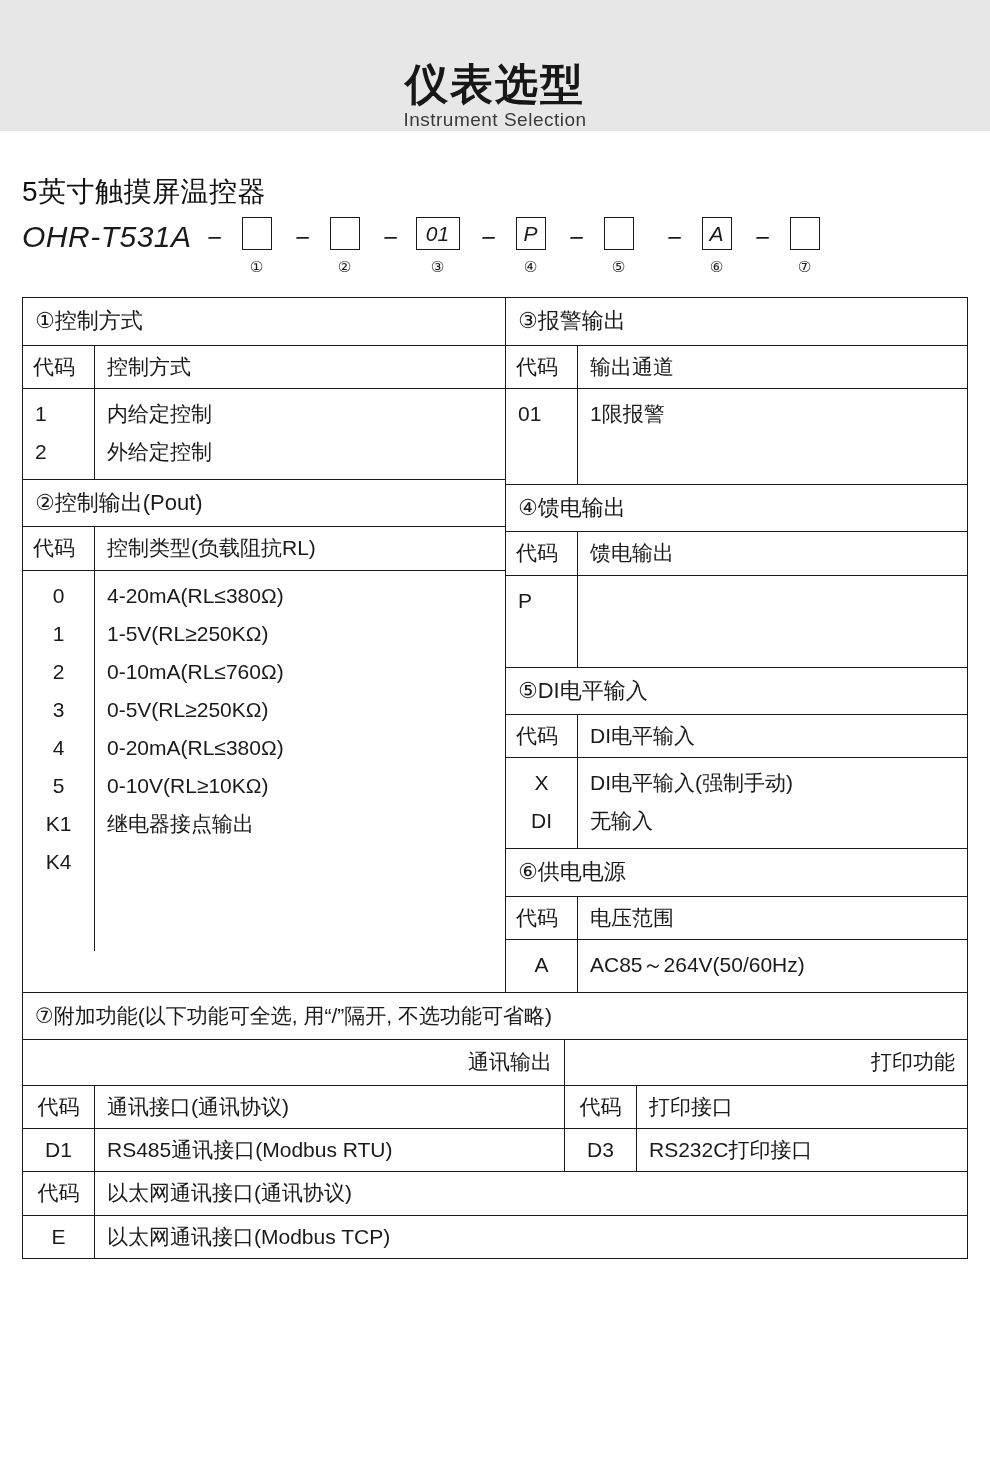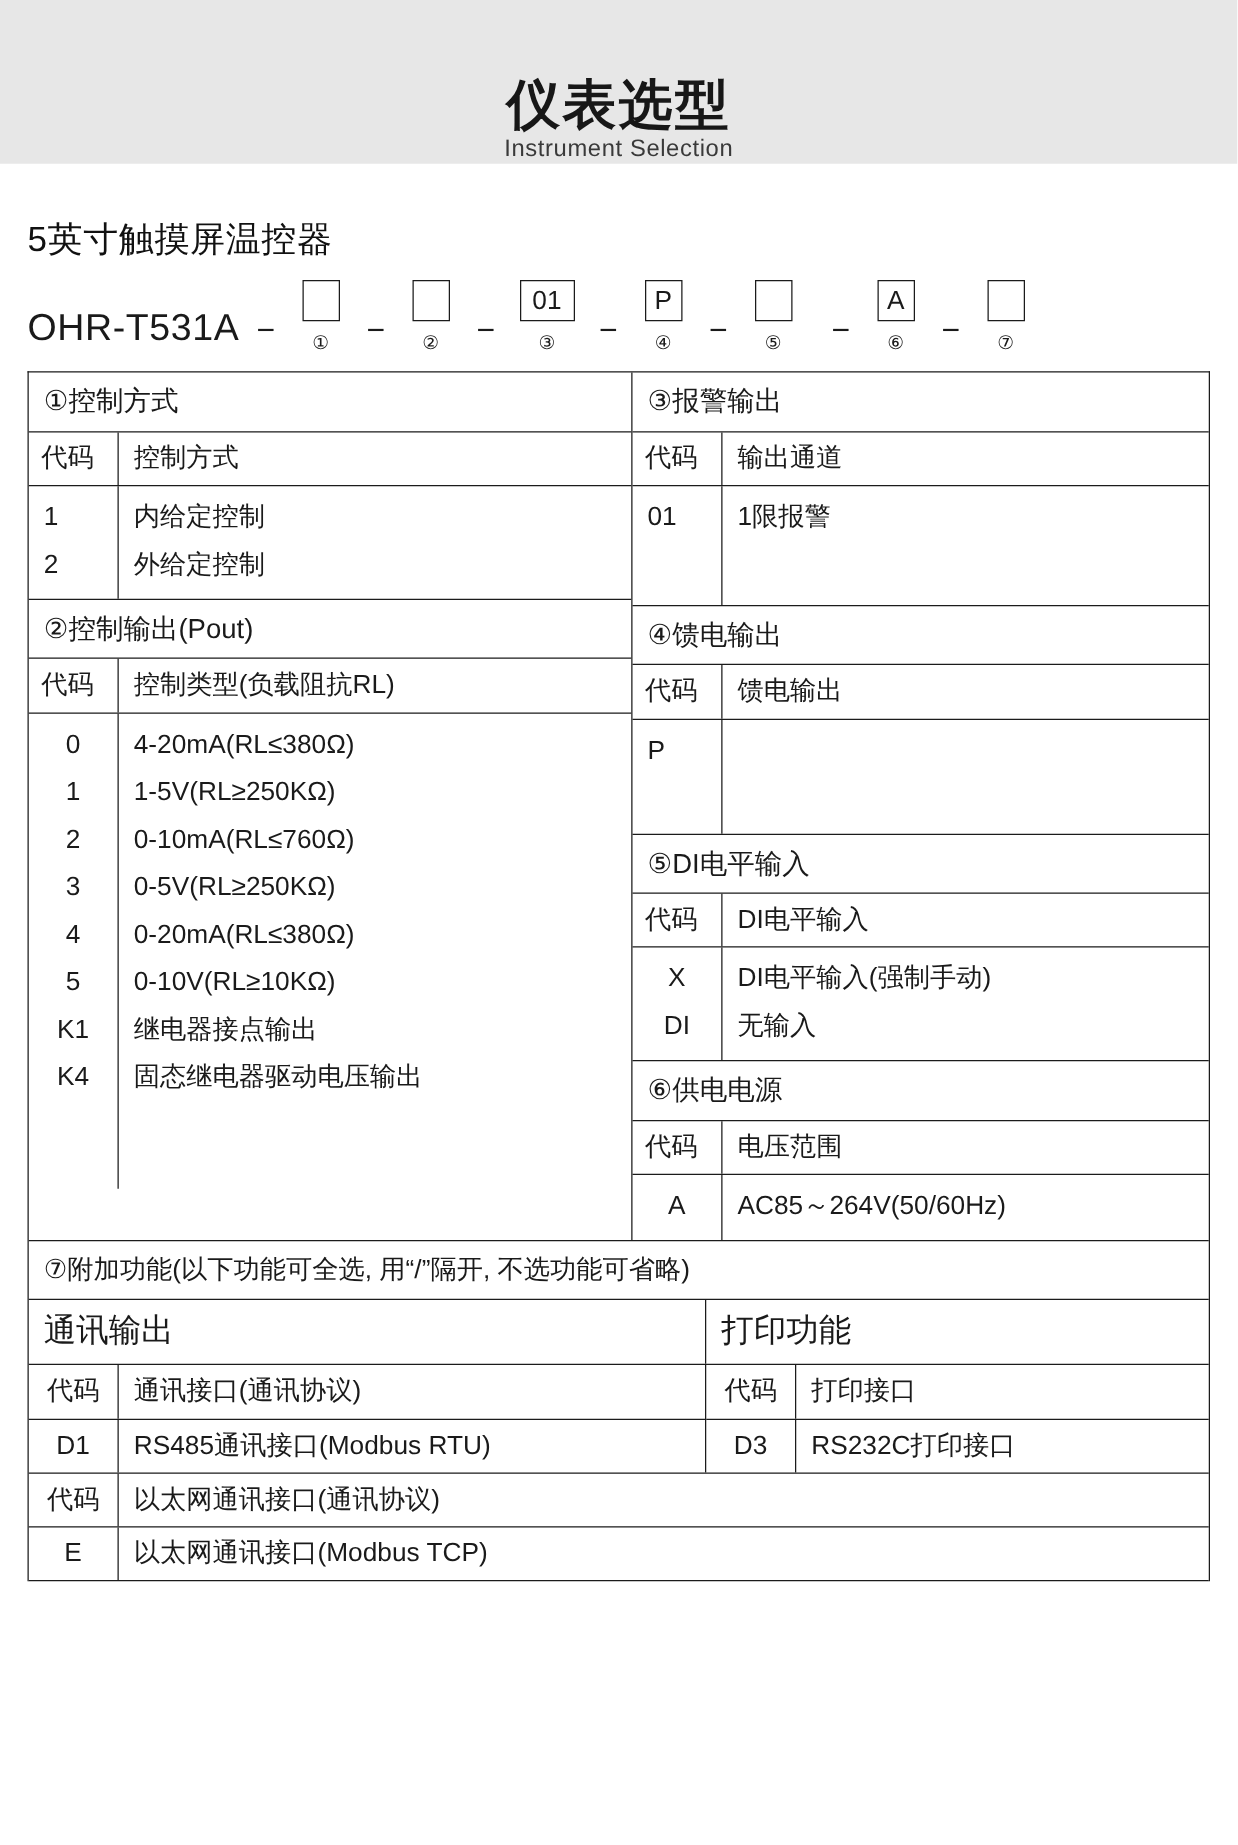--- a/index.html
+++ b/index.html
@@ -46,22 +46,23 @@
     padding: 42px 0 0 22px;
   }
   .model-name {
     font-size: 28px;
     letter-spacing: 0.5px;
     color: #111;
   }
   .model-code {
     margin-top: 6px;
     display: flex;
-    align-items: flex-end;
+    align-items: flex-start;
     height: 66px;
+    font-style: italic;
   }
   .mc-text {
     font-size: 30px;
     line-height: 40px;
     letter-spacing: 0.5px;
     white-space: nowrap;
   }
   .dash {
     font-size: 28px;
     line-height: 40px;
@@ -164,23 +165,24 @@
     border-bottom: 1.6px solid #1b1b1b;
   }
   .split > .half-l {
     width: 542px;
     border-right: 1.6px solid #1b1b1b;
   }
   .split > .half-r {
     flex: 1;
   }
   .subtitle {
-    font-size: 26px;
+    font-size: 21px;
     padding: 8px 12px 9px 12px;
     line-height: 1.3;
+    text-align: right;
   }
   .tworow .line {
     display: flex;
     font-size: 21px;
   }
   .tworow .line.top { border-bottom: 1.6px solid #1b1b1b; }
   .tworow .c1 {
     width: 72px;
     border-right: 1.6px solid #1b1b1b;
     padding: 7px 0 8px 0;
@@ -300,21 +302,20 @@
             <div>K4</div>
           </div>
           <div class="descs-col">
             <div>4-20mA(RL≤380Ω)</div>
             <div>1-5V(RL≥250KΩ)</div>
             <div>0-10mA(RL≤760Ω)</div>
             <div>0-5V(RL≥250KΩ)</div>
             <div>0-20mA(RL≤380Ω)</div>
             <div>0-10V(RL≥10KΩ)</div>
             <div>继电器接点输出</div>
-            <div>固态继电器驱动电压输出</div>
           </div>
         </div>
       </div>
 
       <div class="col-right">
 
         <div class="hdr">③报警输出</div>
         <div class="sub-hdr">
           <div class="cell-code">代码</div>
           <div class="cell-desc">输出通道</div>

